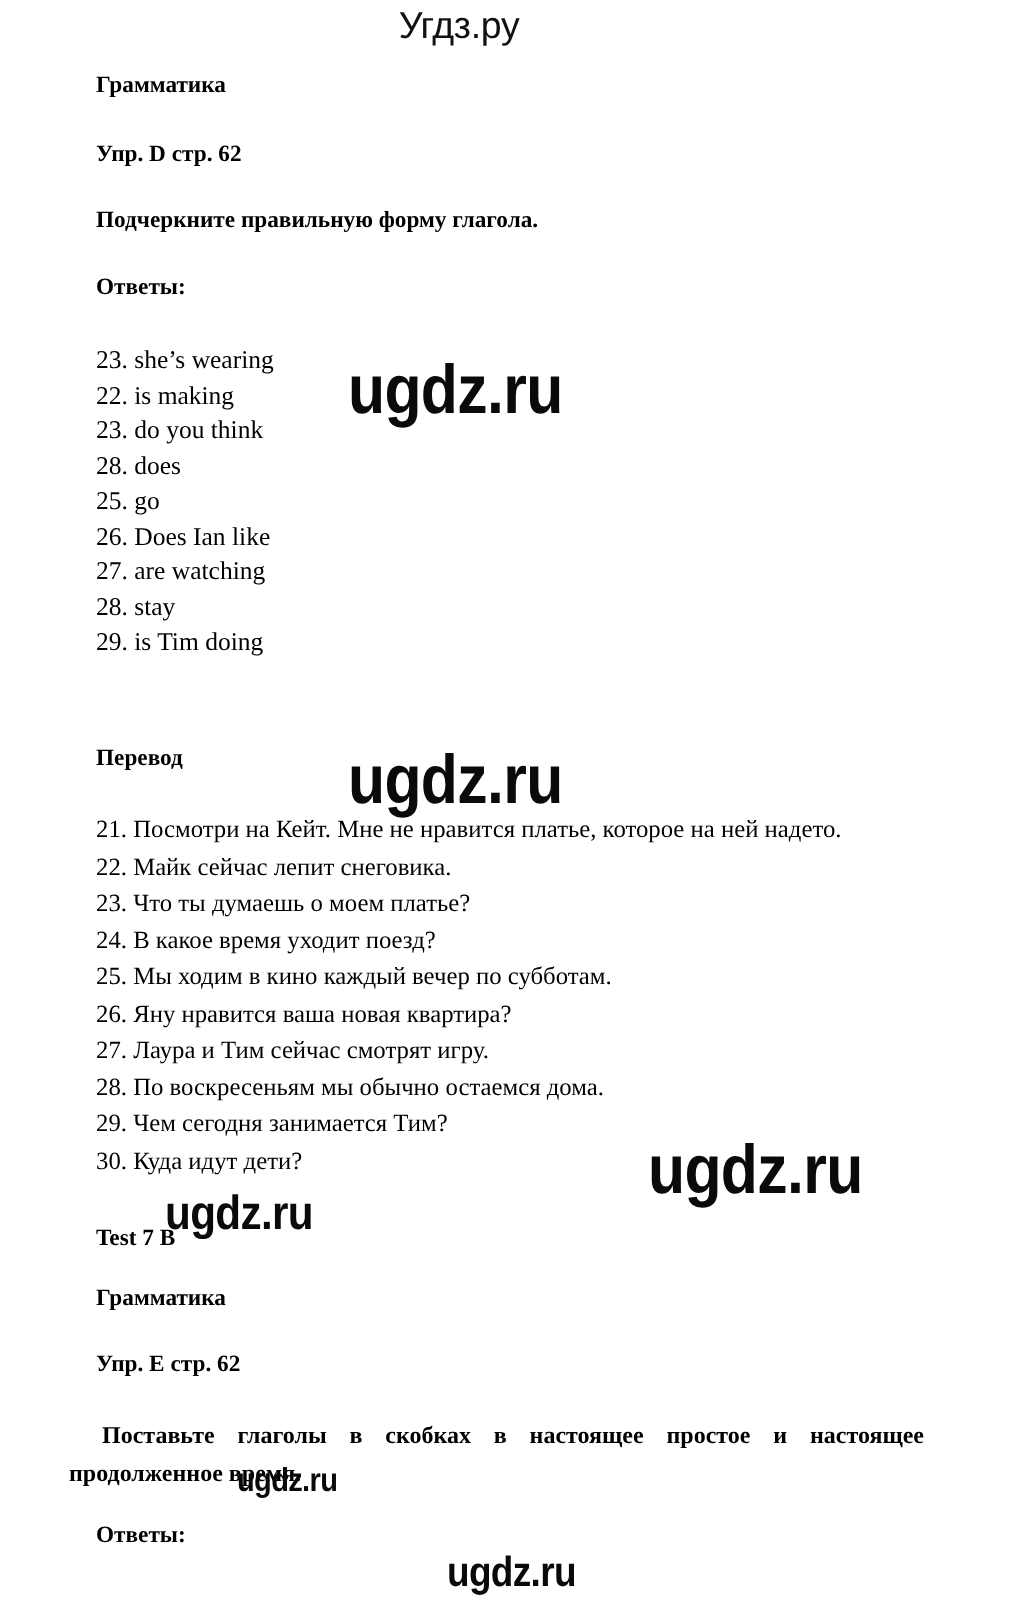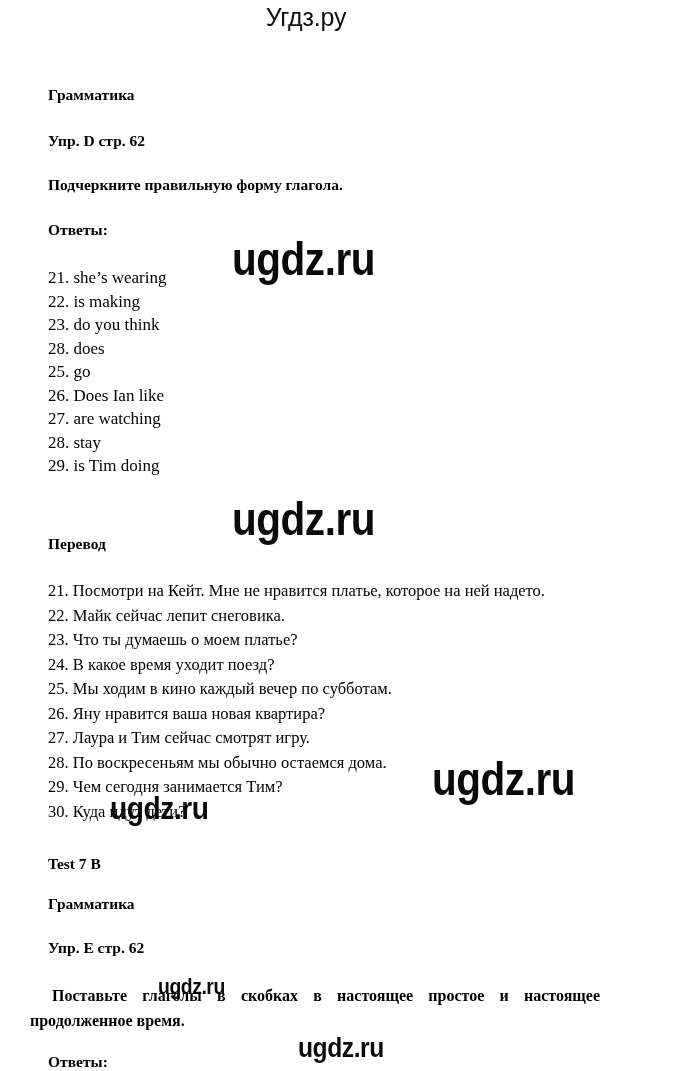--- a/index.html
+++ b/index.html
@@ -60,23 +60,22 @@
   
   .content {
     position: absolute;
     left: 0;
     top: 0;
     width: 680px;
   }
 
   .blk {
     position: absolute;
-    left: 30px;
+    left: 46px;
     width: 570px;
-    margin-top: 38px;
   }
 
   .h-bold {
     font-weight: 700;
     font-size: 15.5px;
     line-height: 18px;
     padding-left: 18px;
   }
 
   .ans-list {
@@ -125,21 +124,21 @@
 
     <div class="blk h-bold" style="top:48px;">Грамматика</div>
 
     <div class="blk h-bold" style="top:94px;">Упр. D стр. 62</div>
 
     <div class="blk h-bold" style="top:138px;">Подчеркните правильную форму глагола.</div>
 
     <div class="blk h-bold" style="top:183px;">Ответы:</div>
 
     <div class="blk ans-list" style="top:228px;">
-      <div class="ans-line">21. she’s wearing</div>
+      <div class="ans-line">23. she’s wearing</div>
       <div class="ans-line">22. is making</div>
       <div class="ans-line">23. do you think</div>
       <div class="ans-line">28. does</div>
       <div class="ans-line">25. go</div>
       <div class="ans-line">26. Does Ian like</div>
       <div class="ans-line">27. are watching</div>
       <div class="ans-line">28. stay</div>
       <div class="ans-line">29. is Tim doing</div>
     </div>
 

